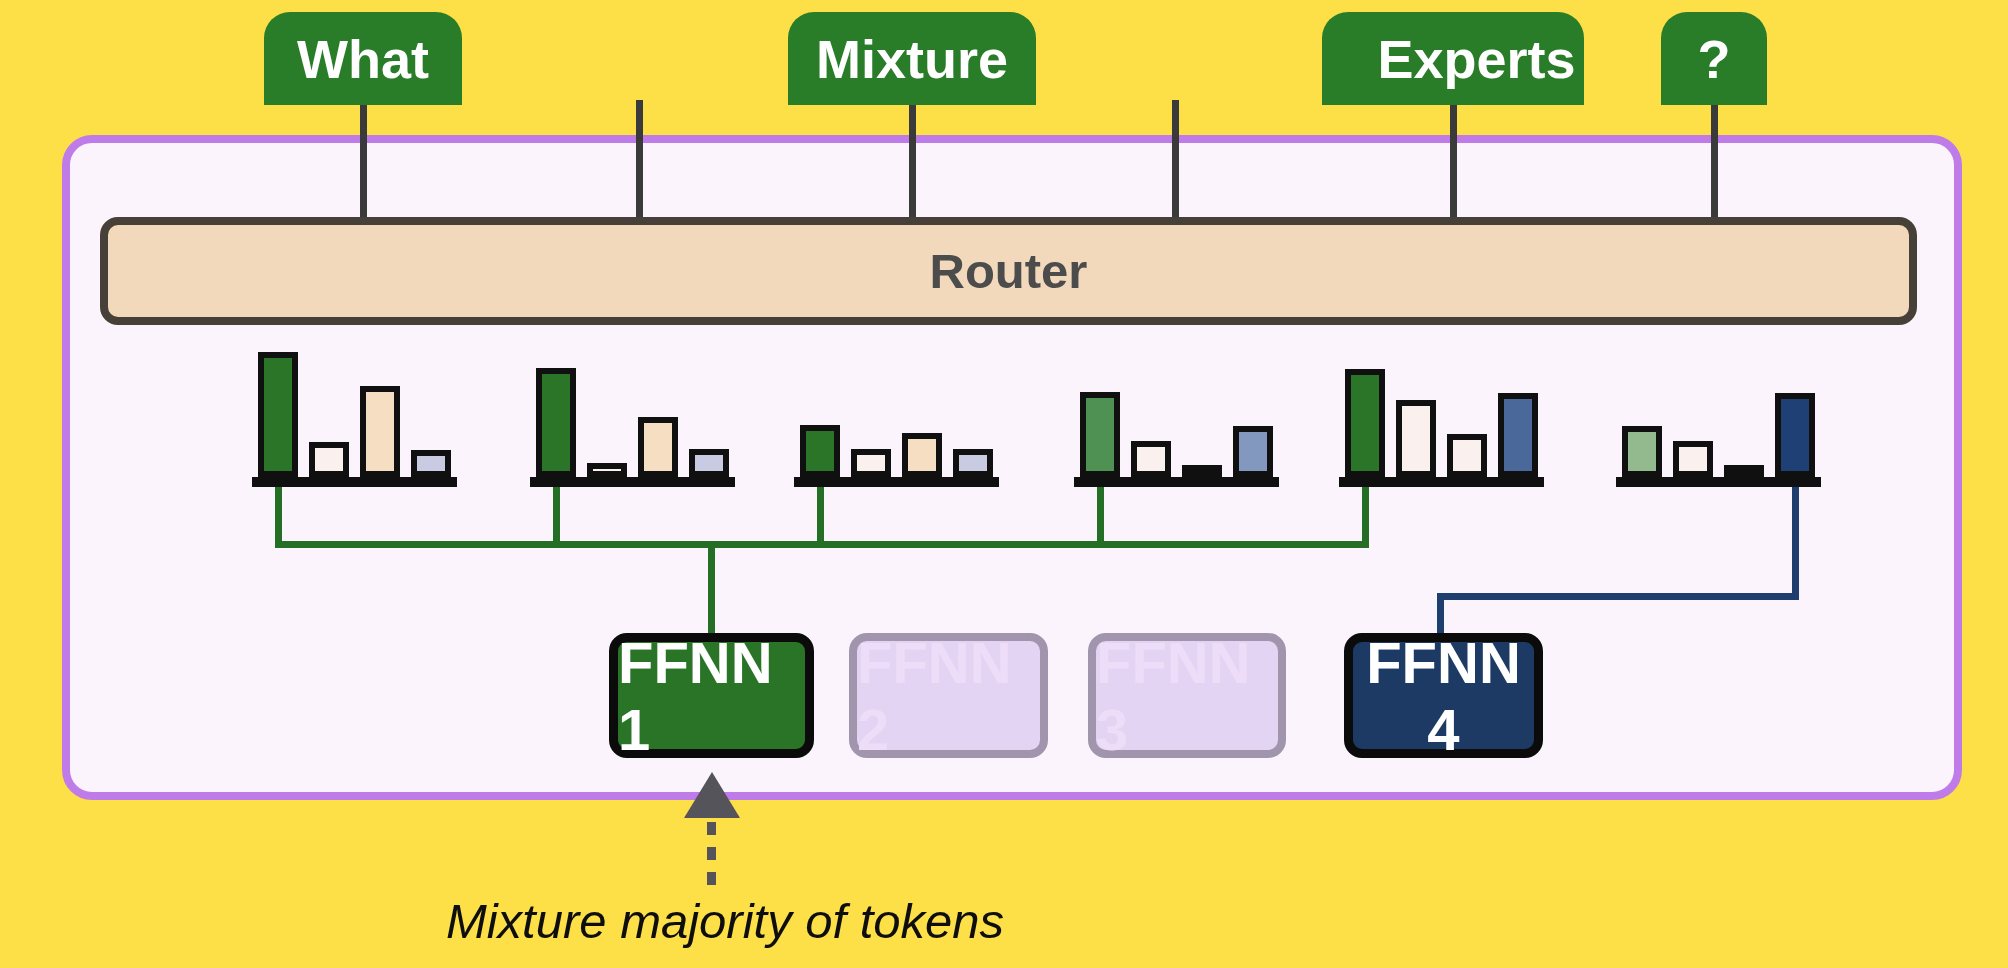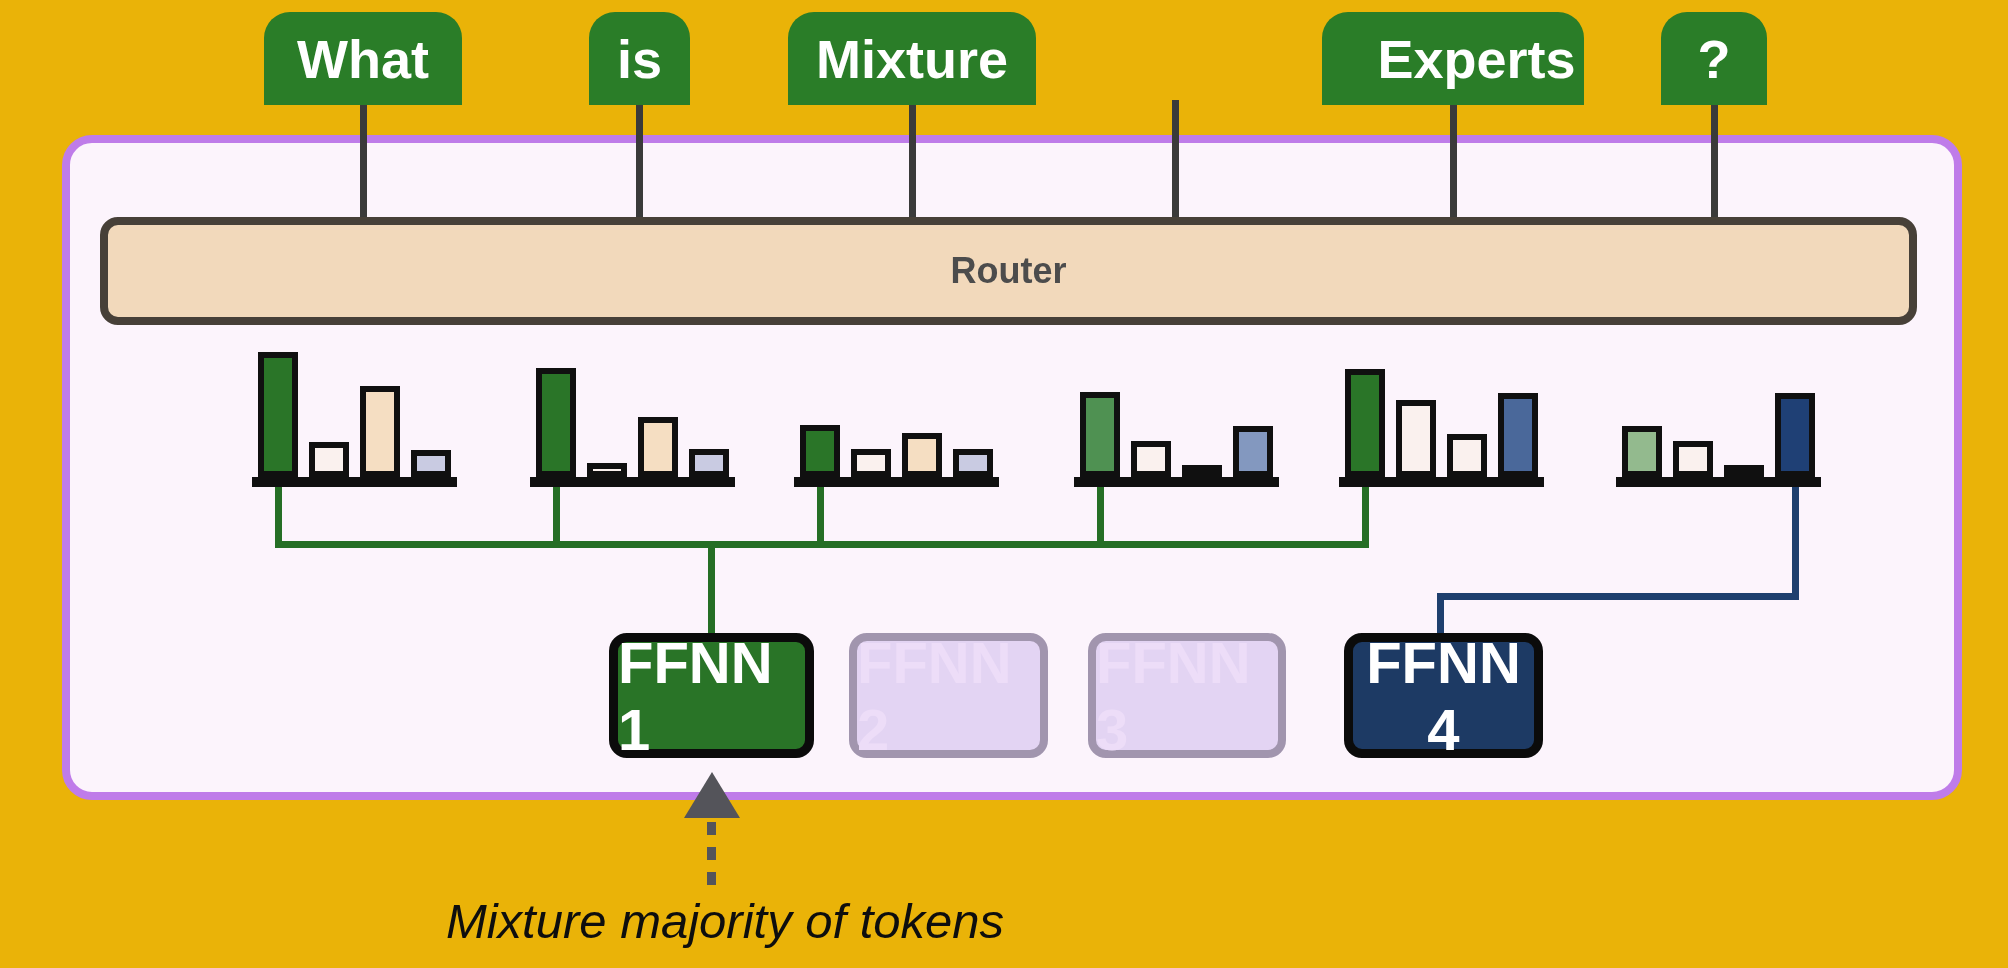--- a/index.html
+++ b/index.html
@@ -8,39 +8,39 @@
     --bar-dark-green:#2a7528; --bar-medium-green:#4f9152; --bar-sage-green:#93ba8e;
     --bar-white:#faf1ee; --bar-peach:#f5dec2; --bar-lavender:#c9cbe2;
     --bar-slate-blue:#8398bf; --bar-steel-blue:#4a689a; --bar-navy:#1f4075;
     --ffnn-active-green:#297427; --ffnn-active-navy:#1d3a64;
     --ffnn-inactive-fill:#e3d4f3; --ffnn-inactive-border:#a195ae; --ffnn-inactive-text:#edddf8;
     --line-green:#256e25; --line-navy:#1e3f6e; --line-token:#3a3a3a; --arrow-gray:#54545a;
   }
   html,body{margin:0;padding:0;background:#ffffff;}
   .canvas{
     position:relative; width:2008px; height:968px; overflow:hidden;
-    font-family:"Liberation Sans","DejaVu Sans",sans-serif; background:#eab308;
+    font-family:"Liberation Sans","DejaVu Sans",sans-serif; background:#fde047;
   }
   .token{
     position:absolute; top:12px; height:93px; box-sizing:border-box;
     background:var(--token-green); border-radius:26px 26px 0 0;
     color:#ffffff; font-weight:bold; font-size:54px;
     display:flex; align-items:center; justify-content:center; z-index:5;
   }
   .stub{ position:absolute; top:100px; height:122px; width:7px; background:var(--line-token); z-index:2; }
   .container{
     position:absolute; left:62px; top:135px; width:1900px; height:665px; box-sizing:border-box;
     background:var(--container-fill); border:8px solid var(--container-border); border-radius:30px; z-index:1;
   }
   .router{
     position:absolute; left:100px; top:217px; width:1817px; height:108px; box-sizing:border-box;
     background:var(--router-fill); border:8px solid var(--router-border); border-radius:18px;
     display:flex; align-items:center; justify-content:center; z-index:3;
   }
-  .router span{ font-size:36px; font-weight:bold; color:#4c4c4c; }
+  .router span{ font-size:49px; font-weight:bold; color:#4c4c4c; }
   .chart{
     position:absolute; top:340px; height:137px; width:193px;
     display:flex; align-items:flex-end; gap:11px; z-index:3;
   }
   .bar{ width:40px; box-sizing:border-box; border:6px solid #101010; }
   .baseline{ position:absolute; top:477px; height:10px; width:205px; background:#101010; z-index:4; }
   .gline{ position:absolute; background:var(--line-green); z-index:2; }
   .nline{ position:absolute; background:var(--line-navy); z-index:2; }
   .ffnn{
     position:absolute; top:633px; height:125px; box-sizing:border-box; border-radius:18px;
@@ -63,21 +63,20 @@
     position:absolute; left:290px; top:893px; width:870px; text-align:center;
     font-style:italic; font-size:49px; color:#0e0e0e; z-index:2;
   }
 </style>
 </head>
 <body>
 
 <div class="canvas">
 
   <div class="token" style="left:264px;width:198px;">What</div>
-  <div class="token" style="left:589px;width:101px;">is</div>
   <div class="token" style="left:788px;width:248px;">Mixture</div>
   <div class="token" style="left:1322px;width:262px;padding-left:47px;">Experts</div>
   <div class="token" style="left:1661px;width:106px;">?</div>
 
   <div class="stub" style="left:360px;"></div>
   <div class="stub" style="left:636px;"></div>
   <div class="stub" style="left:909px;"></div>
   <div class="stub" style="left:1172px;"></div>
   <div class="stub" style="left:1450px;"></div>
   <div class="stub" style="left:1711px;"></div>

